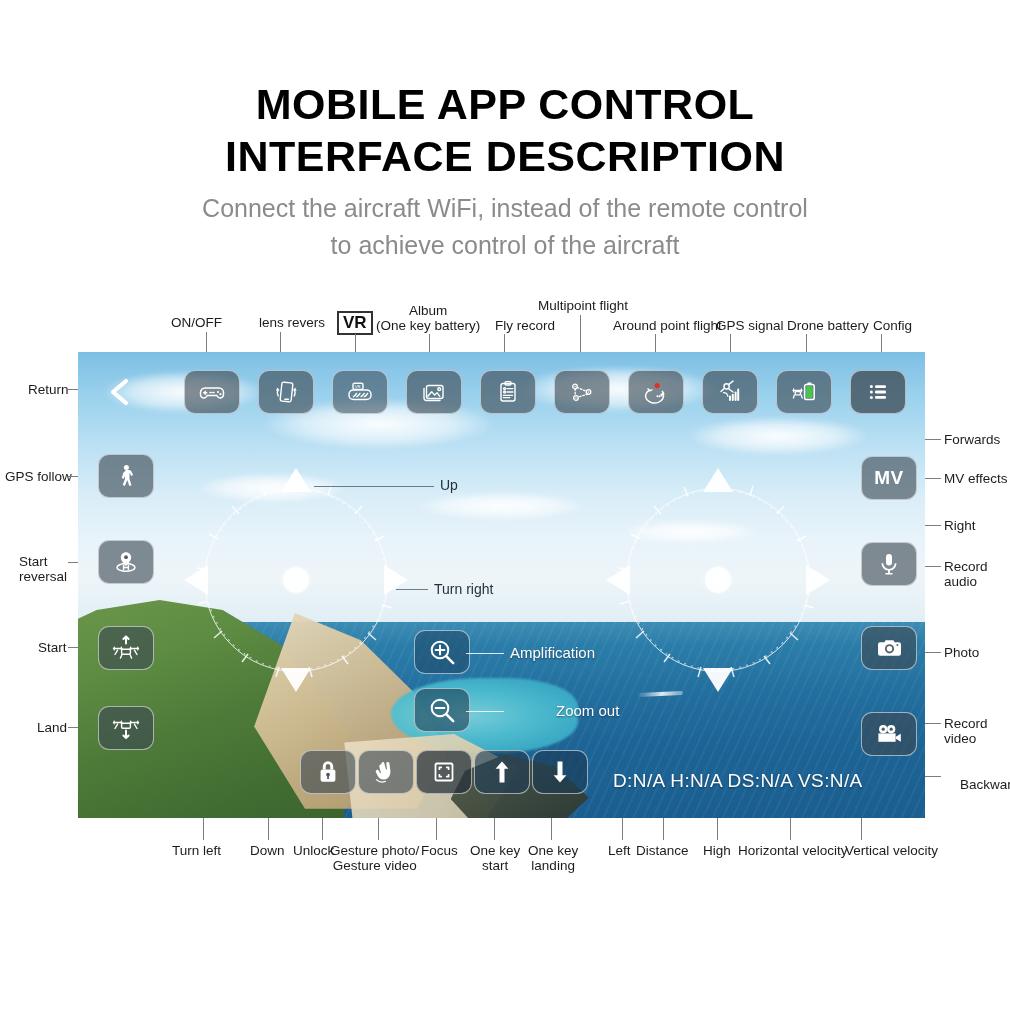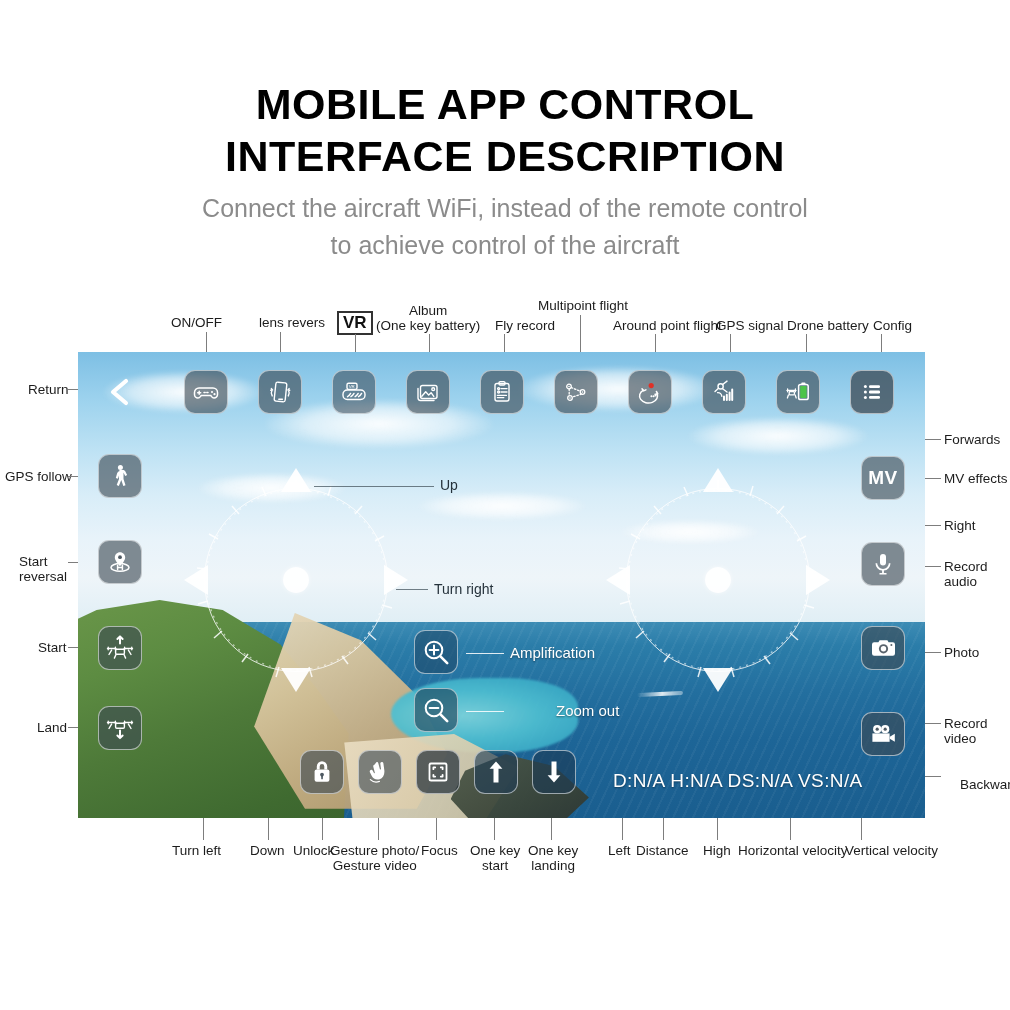--- a/index.html
+++ b/index.html
@@ -92,21 +92,21 @@
     opacity:.95;
   }
   .boat {
     position:absolute; left:66%; top:73%; width:46px; height:4px;
     background:linear-gradient(90deg, rgba(255,255,255,0) 0%, rgba(255,255,255,.85) 55%, rgba(255,255,255,.35) 100%);
     border-radius:3px; transform:rotate(-3deg);
   }
 
   
   .btn {
-    position:absolute; width:44px; height:44px; border-radius:11px;
+    position:absolute; width:56px; height:44px; border-radius:11px;
     background:rgba(60,72,82,.62);
     border:1.5px solid rgba(255,255,255,.55);
     display:flex; align-items:center; justify-content:center;
     color:#fff;
   }
   .btn svg { display:block; }
   .btn .mv { font-size:19px; font-weight:700; letter-spacing:.5px; color:#fff; }
 
   
   .topbar .btn { top:18px; }

